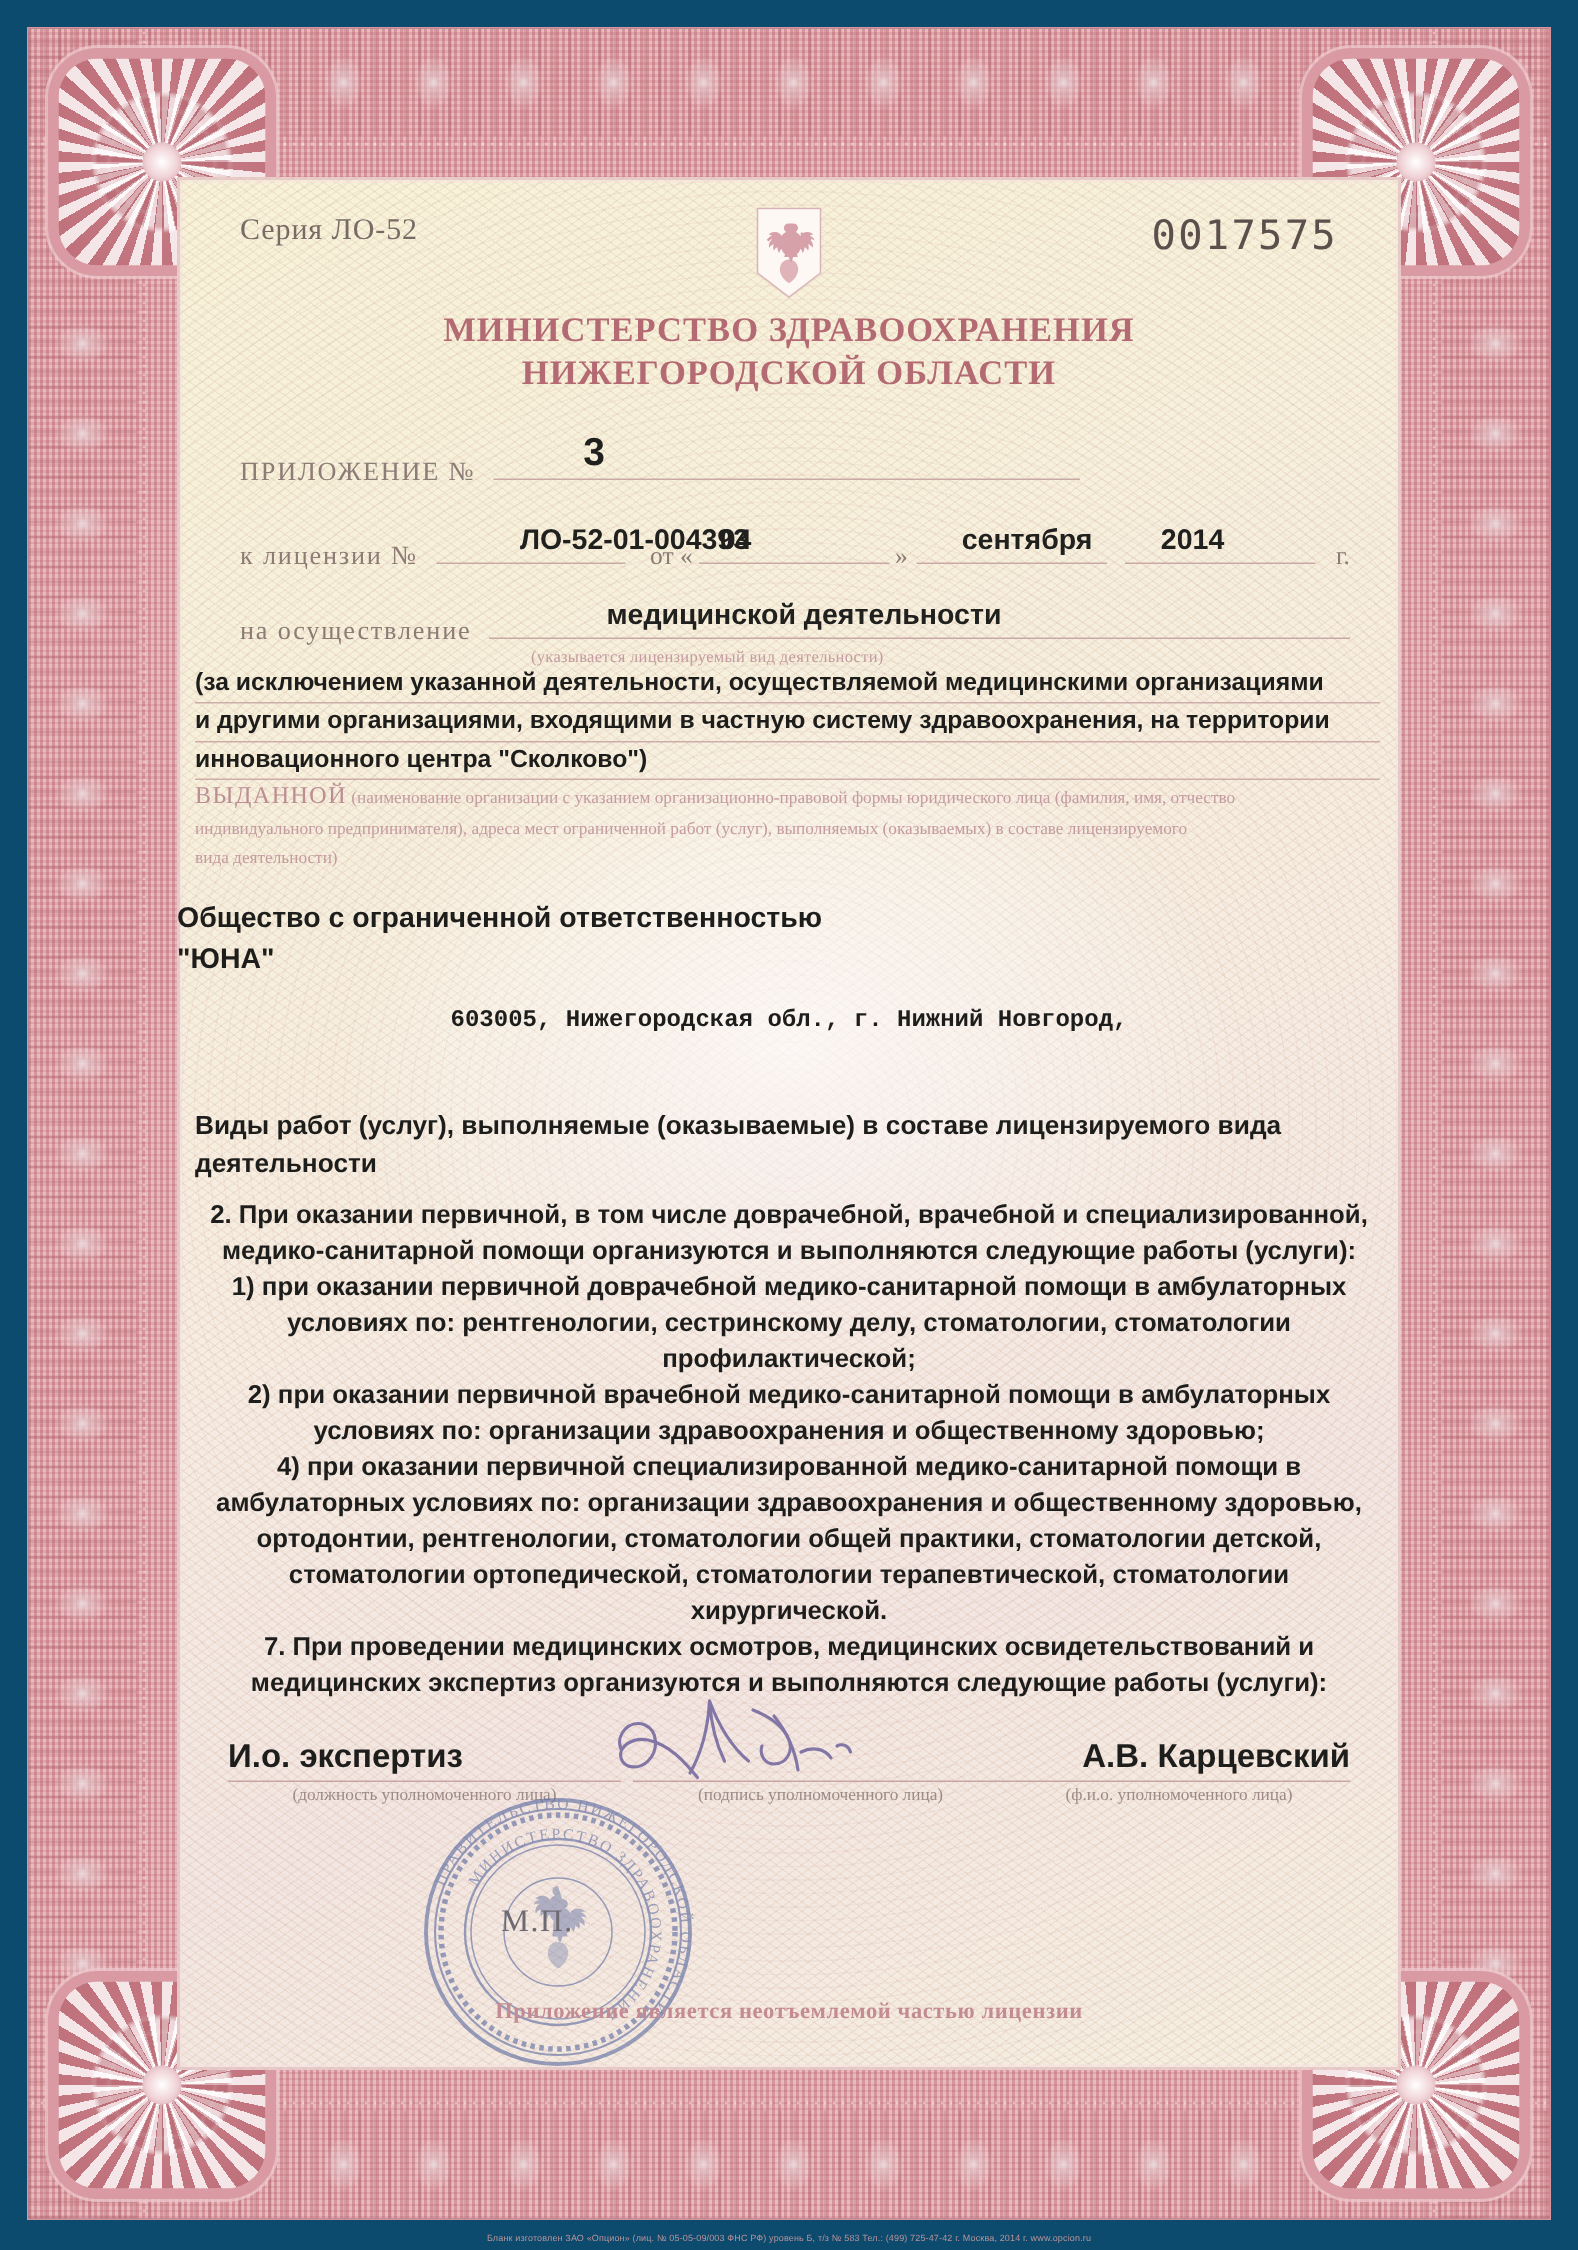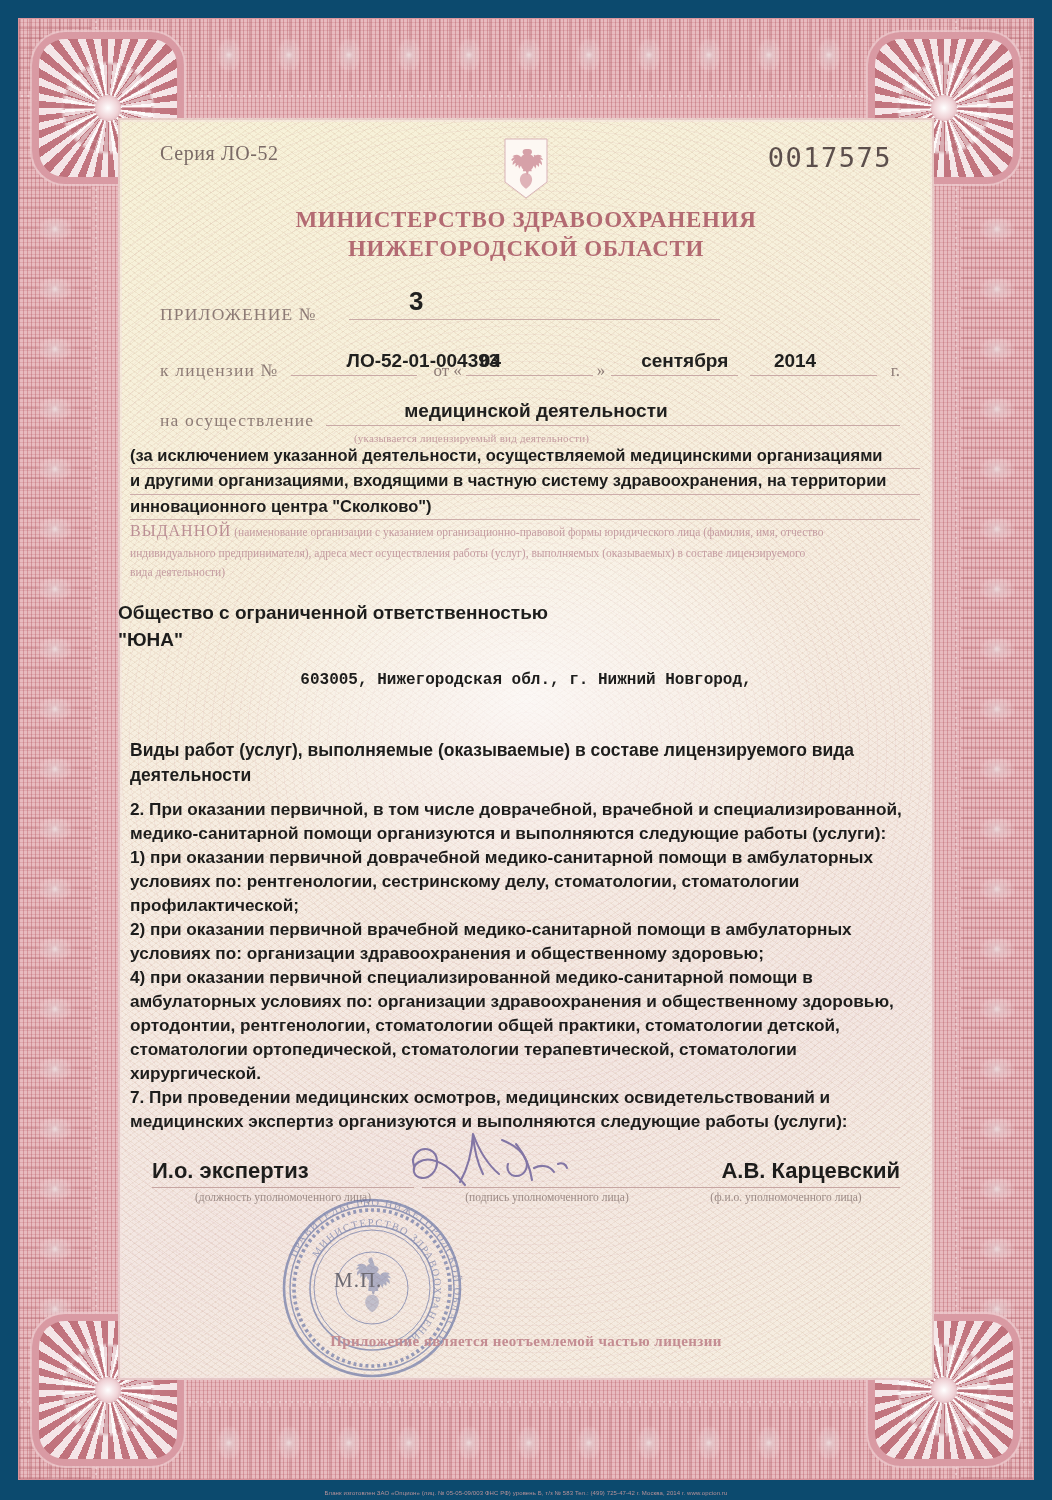--- a/index.html
+++ b/index.html
@@ -226,21 +226,21 @@
   .fill {
     position: absolute;
     bottom: 3px;
     font-family: "Liberation Sans", sans-serif;
     font-weight: 700;
     color: #20201f;
     white-space: nowrap;
   }
 
   
-  .row-app { left: 42px; top: 186px; width: 560px; gap: 20px; }
+  .row-app { left: 42px; top: 186px; width: 560px; }
   .row-app .rule { margin-left: 12px; }
   .row-app .fill { font-size: 26px; left: 60px; bottom: 2px; }
 
   
   .row-lic { left: 42px; top: 242px; width: 740px; }
   .row-lic .rule-1 { width: 310px; margin-left: 12px; }
   .row-lic .rule-d  { width: 56px;  margin: 0 4px; }
   .row-lic .rule-m  { width: 150px; margin: 0 6px; }
   .row-lic .rule-y  { width: 110px; margin: 0 6px; }
   .row-lic .fill { font-size: 19px; bottom: 3px; }
@@ -326,20 +326,21 @@
 
   .body-text {
     position: absolute;
     left: 12px; top: 680px;
     width: 792px;
     font-family: "Liberation Sans", sans-serif;
     font-weight: 700;
     font-size: 17.2px;
     line-height: 1.395;
     color: #1d1d1c;
+    text-align: center;
   }
   .body-text p { margin: 0; }
 
   
   .sig {
     position: absolute;
     left: 34px; top: 1040px;
     width: 748px;
     display: flex;
     align-items: flex-end;
@@ -497,21 +498,21 @@
 
       <div class="exclusion">
         <div class="ul-line">(за исключением указанной деятельности, осуществляемой медицинскими организациями</div>
         <div class="ul-line">и другими организациями, входящими в частную систему здравоохранения, на территории</div>
         <div class="ul-line">инновационного центра "Сколково")</div>
       </div>
 
       <div class="issued-block">
         <span class="word">ВЫДАННОЙ</span>
         <span>(наименование организации с указанием организационно-правовой формы юридического лица (фамилия, имя, отчество</span>
-        <div>индивидуального предпринимателя), адреса мест осуществления работы (услуг), выполняемых (оказываемых) в составе лицензируемого</div>
+        <div>индивидуального предпринимателя), адреса мест ограниченной работ (услуг), выполняемых (оказываемых) в составе лицензируемого</div>
         <div>вида деятельности)</div>
       </div>
 
       <div class="org">
         <div>Общество с ограниченной ответственностью</div>
         <div>"ЮНА"</div>
       </div>
       <div class="addr">
         <div>603005, Нижегородская обл., г. Нижний Новгород,</div>
       </div>

